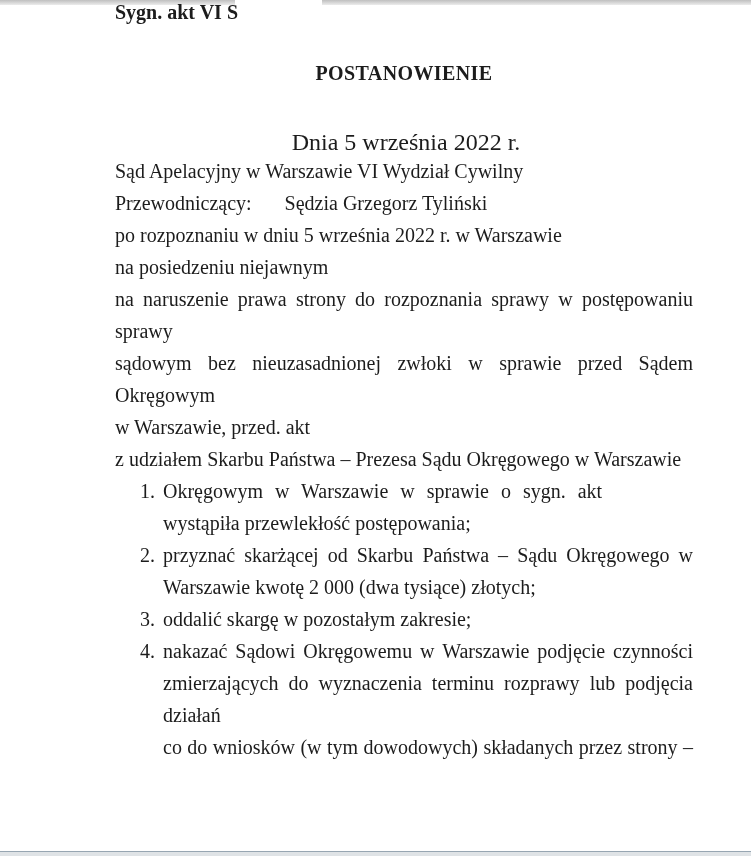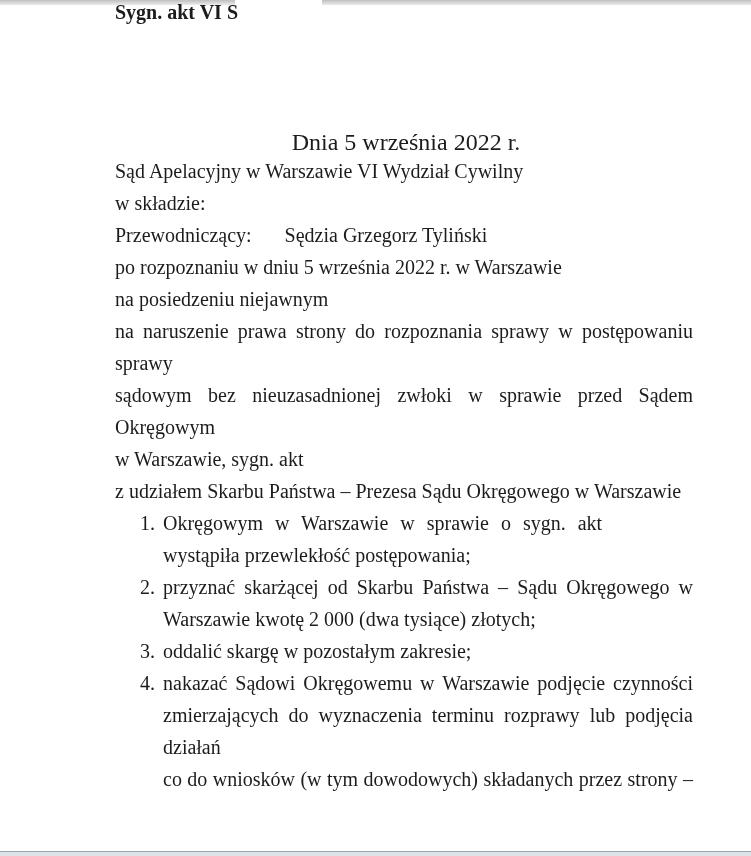--- a/index.html
+++ b/index.html
@@ -110,39 +110,39 @@
 <body>
 
 <div class="canvas">
 
   <div class="top-edge">
     <div class="top-edge-gap"></div>
   </div>
 
   <div class="sygn">Sygn. akt VI S</div>
 
+  <div class="doc-title">POSTANOWIENIE</div>
 
   <div class="date-line">Dnia 5 września 2022 r.</div>
 
   <div class="doc-body">
 
     <div class="line">Sąd Apelacyjny w Warszawie VI Wydział Cywilny</div>
 
-    <div class="line">w składzie:</div>
 
     <div class="line">
       <span>Przewodniczący:</span><span class="tab-gap"></span><span>Sędzia Grzegorz Tyliński</span>
     </div>
 
     <div class="line">po rozpoznaniu w dniu 5 września 2022 r. w Warszawie</div>
     <div class="line">na posiedzeniu niejawnym</div>
     <div class="line j">na naruszenie prawa strony do rozpoznania sprawy w postępowaniu</div>
     <div class="line">sprawy</div>
     <div class="line j">sądowym bez nieuzasadnionej zwłoki w sprawie przed Sądem Okręgowym</div>
-    <div class="line">w Warszawie, sygn. akt</div>
+    <div class="line">w Warszawie, przed. akt</div>
     <div class="line">z udziałem Skarbu Państwa – Prezesa Sądu Okręgowego w Warszawie</div>
 
 
     <div>
 
       <div class="lline j">
         <span class="num">1.</span>
       </div>
       <div class="lline stretch">
         <span>Okręgowym w Warszawie w sprawie o sygn. akt</span>

